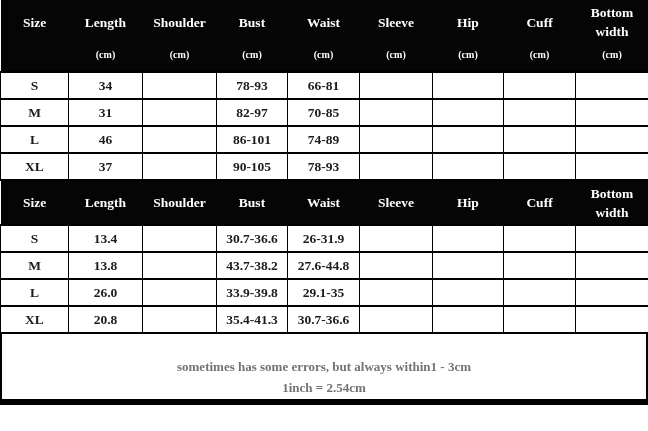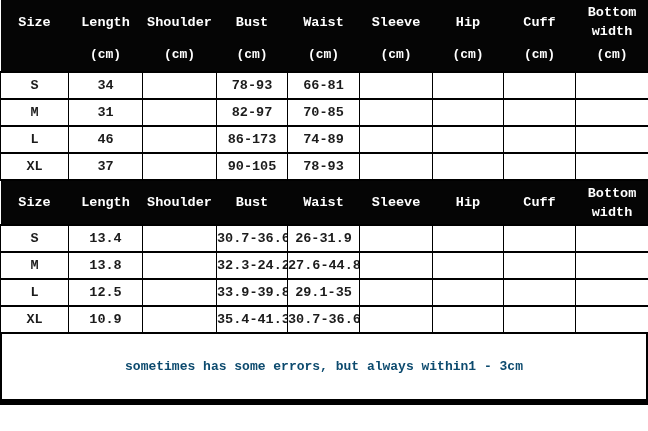--- a/index.html
+++ b/index.html
@@ -1,19 +1,19 @@
 <!DOCTYPE html>
 <html><head>
 <meta charset="utf-8">
 <style>
   * { margin:0; padding:0; box-sizing:border-box; }
   html,body { background:#ffffff; }
   .sheet {
     width:648px; height:431px;
-    font-family:Liberation Mono, monospace;
+    font-family:Liberation Serif, serif;
     font-weight:700;
     color:#1c1c1c;
     background:#fff;
     overflow:hidden;
   }
   table.size-table {
     width:648px;
     border-collapse:collapse;
     table-layout:fixed;
   }
@@ -26,21 +26,21 @@
   }
   tr.name-row th {
     height:44px;
     font-size:13.5px;
     line-height:19px;
     vertical-align:middle;
     padding:0 4px;
   }
   tr.unit-row th {
     height:28px;
-    font-size:13px;
+    font-size:10px;
     vertical-align:middle;
     padding-bottom:6px;
   }
   tbody td {
     height:27px;
     text-align:center;
     vertical-align:middle;
     font-size:13.5px;
     font-weight:700;
     border:1px solid #000;
@@ -60,21 +60,21 @@
     flex-direction:column;
     align-items:center;
     justify-content:flex-start;
     padding-top:22px;
     background:#fff;
   }
   .footer-note .line {
     font-size:13px;
     font-weight:700;
     line-height:21px;
-    color:#0c4a6e;
+    color:#737373;
     text-align:left;
   }
 </style>
 </head>
 <body>
 
 <div class="sheet">
 
   <table class="size-table">
     <colgroup>
@@ -132,21 +132,21 @@
         <td>70-85</td>
         <td></td>
         <td></td>
         <td></td>
         <td></td>
       </tr>
       <tr>
         <td>L</td>
         <td>46</td>
         <td></td>
-        <td>86-173</td>
+        <td>86-101</td>
         <td>74-89</td>
         <td></td>
         <td></td>
         <td></td>
         <td></td>
       </tr>
       <tr>
         <td>XL</td>
         <td>37</td>
         <td></td>
@@ -194,49 +194,50 @@
         <td>26-31.9</td>
         <td></td>
         <td></td>
         <td></td>
         <td></td>
       </tr>
       <tr>
         <td>M</td>
         <td>13.8</td>
         <td></td>
-        <td>32.3-24.2</td>
+        <td>43.7-38.2</td>
         <td>27.6-44.8</td>
         <td></td>
         <td></td>
         <td></td>
         <td></td>
       </tr>
       <tr>
         <td>L</td>
-        <td>12.5</td>
+        <td>26.0</td>
         <td></td>
         <td>33.9-39.8</td>
         <td>29.1-35</td>
         <td></td>
         <td></td>
         <td></td>
         <td></td>
       </tr>
       <tr>
         <td>XL</td>
-        <td>10.9</td>
+        <td>20.8</td>
         <td></td>
         <td>35.4-41.3</td>
         <td>30.7-36.6</td>
         <td></td>
         <td></td>
         <td></td>
         <td></td>
       </tr>
     </tbody>
   </table>
 
   <div class="footer-note">
     <div class="line">sometimes has some errors, but always within1 - 3cm</div>
+    <div class="line">1inch = 2.54cm</div>
   </div>
 
 </div>
 
 </body></html>

